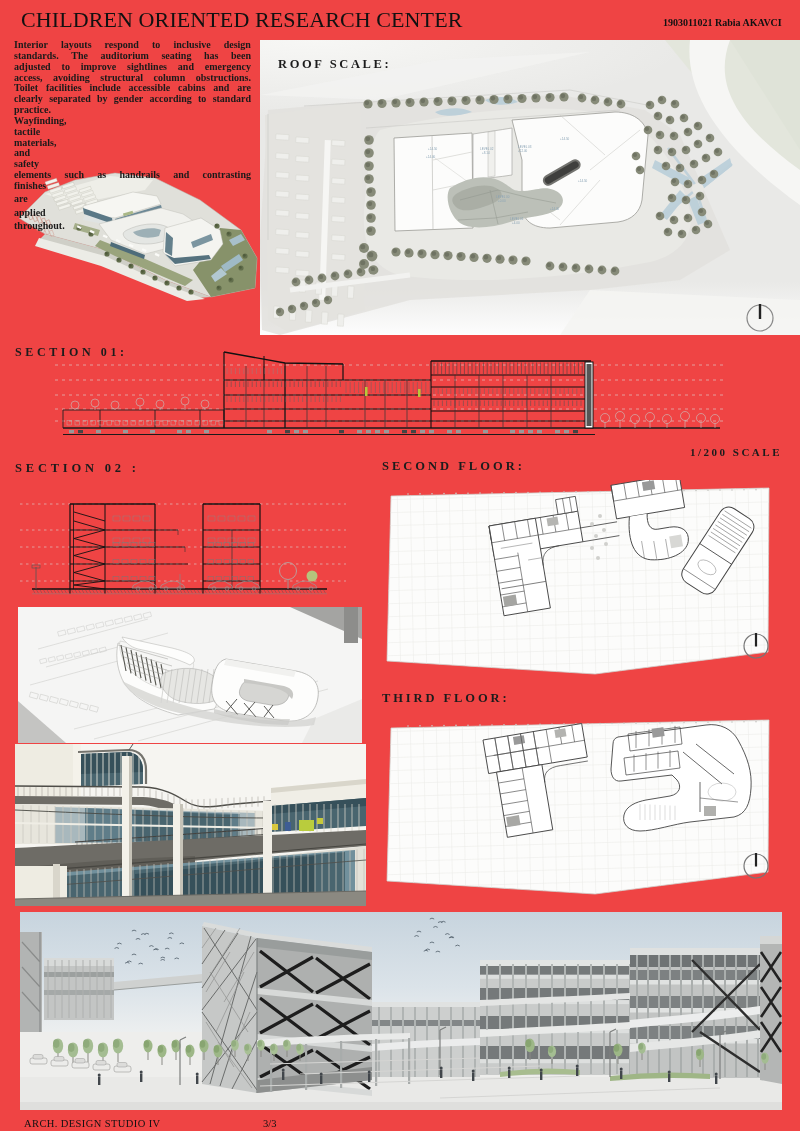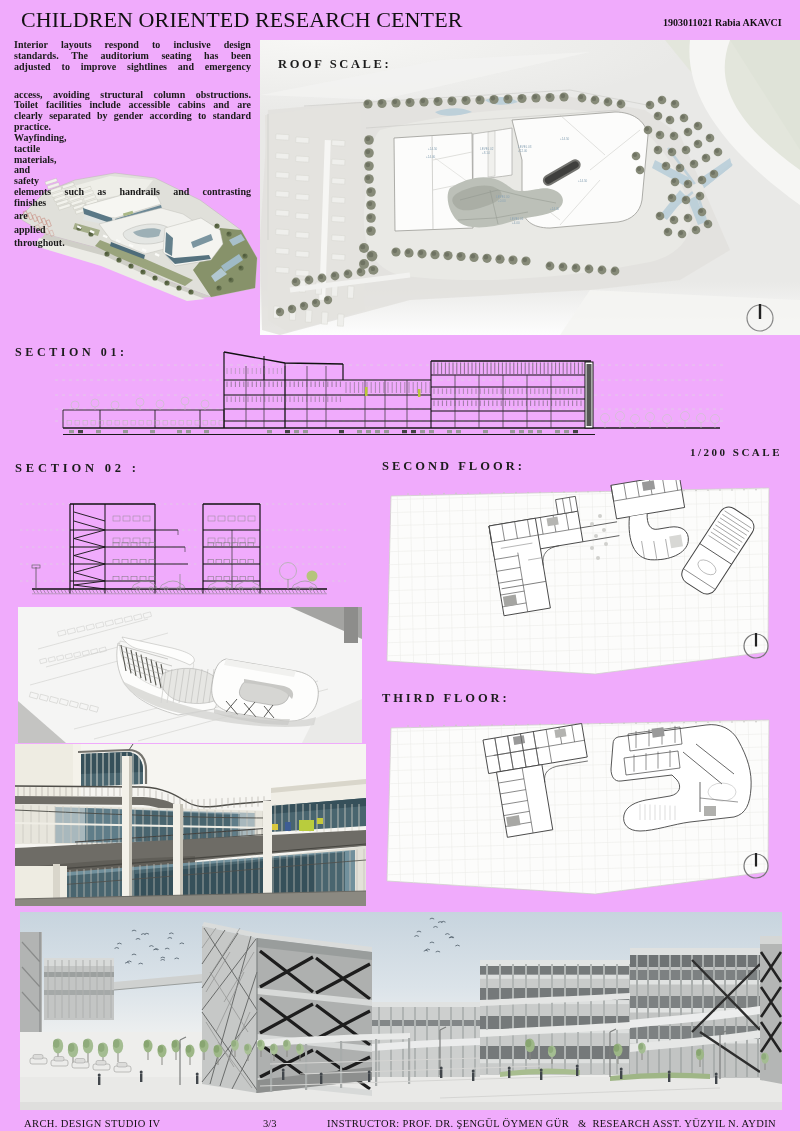--- a/index.html
+++ b/index.html
@@ -1,15 +1,15 @@
 <!DOCTYPE html>
 <html><head><meta charset="utf-8">
 <style>
 html,body{margin:0;padding:0;background:#fff;}
-#page{position:relative;width:800px;height:1131px;background:#f0abfc;overflow:hidden;
+#page{position:relative;width:800px;height:1131px;background:#ef4444;overflow:hidden;
   font-family:"Liberation Serif",serif;}
 .abs{position:absolute;}
 .lbl{font-weight:bold;color:#1c1c1c;white-space:nowrap;z-index:20;}
 svg{display:block}
 </style></head>
 <body>
 <div id="page">
 
 <div class="abs" style="left:260px;top:40px;width:540px;height:295px;">
 <svg width="540" height="295" viewBox="0 0 540 295">
@@ -1918,21 +1918,21 @@
         <span>been</span>
       </div>
       <div style="display: flex; justify-content: space-between;">
         <span>adjusted</span>
         <span>to</span>
         <span>improve</span>
         <span>sightlines</span>
         <span>and</span>
         <span>emergency</span>
       </div>
-      <div style="display: flex; justify-content: space-between; margin-top: 17px;">
+      <div style="display: flex; justify-content: space-between;">
         <span>access,</span>
         <span>avoiding</span>
         <span>structural</span>
         <span>column</span>
         <span>obstructions.</span>
       </div>
       <div style="display: flex; justify-content: space-between;">
         <span>Toilet</span>
         <span>facilities</span>
         <span>include</span>
@@ -1976,14 +1976,13 @@
 
 <div class="lbl abs" style="left:278px;top:57px;font-size:12.5px;letter-spacing:2.6px;">ROOF SCALE:</div>
 <div class="lbl abs" style="left:15px;top:345px;font-size:12px;letter-spacing:3.6px;">SECTION 01:</div>
 <div class="lbl abs" style="left:15px;top:461px;font-size:12.5px;letter-spacing:3.8px;">SECTION 02 :</div>
 <div class="lbl abs" style="left:382px;top:459px;font-size:12.5px;letter-spacing:3.0px;">SECOND FLOOR:</div>
 <div class="lbl abs" style="left:382px;top:691px;font-size:12.5px;letter-spacing:2.9px;">THIRD FLOOR:</div>
 <div class="lbl abs" style="left:690px;top:446px;font-size:11px;letter-spacing:2.5px;">1/200 SCALE</div>
 
 <div class="abs" style="left:24px;top:1118px;font-size:10.5px;letter-spacing:0.4px;color:#111;z-index:30;">ARCH. DESIGN STUDIO IV</div>
 <div class="abs" style="left:263px;top:1118px;font-size:10.5px;color:#111;z-index:30;">3/3</div>
-<div class="abs" style="left:327px;top:1118px;font-size:10.5px;letter-spacing:0.35px;color:#111;z-index:30;">INSTRUCTOR: PROF. DR. ŞENGÜL ÖYMEN GÜR&nbsp;&nbsp; &amp;&nbsp; RESEARCH ASST. YÜZYIL N. AYDIN</div>
 
 </div>
 </body></html>

